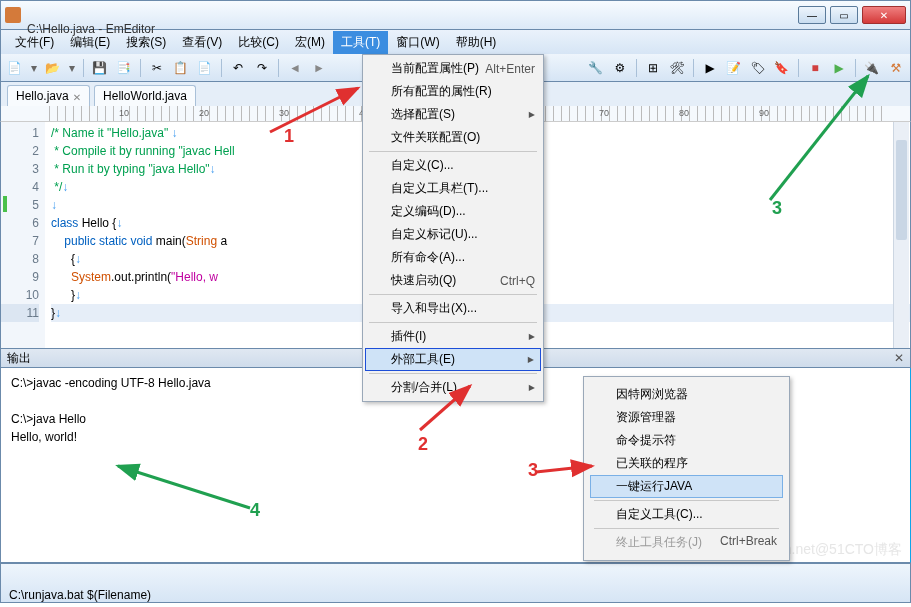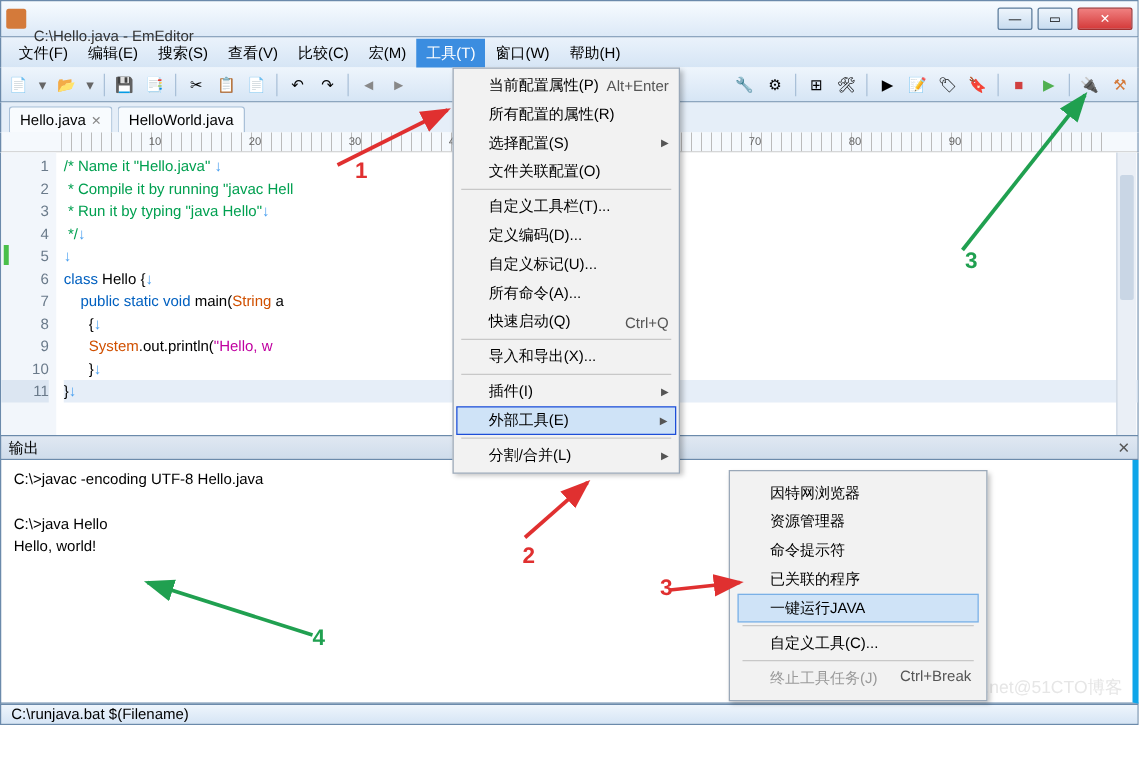--- a/index.html
+++ b/index.html
@@ -47,24 +47,24 @@
 
 .submenu { position: absolute; left: 583px; top: 376px; width: 207px; background: #f2f2f2; border: 1px solid #9aa8b8; box-shadow: 2px 2px 4px rgba(0,0,0,.25); z-index: 11; padding: 6px; }
 .submenu .row { padding: 3px 6px 3px 26px; display: flex; }
 .submenu .row.hl { background: #cfe3f7; border: 1px solid #7ab0e6; padding: 2px 5px 2px 25px; }
 .submenu .row.dis { color: #9a9a9a; }
 .submenu .sep { height: 1px; background: #c8c8c8; margin: 2px 4px; }
 .submenu .sc { margin-left: auto; color: #555; }
 
 .outheader { height: 20px; background: linear-gradient(#e0e8f2,#cfdceb); border: 1px solid #6b8aab; display: flex; align-items: center; padding: 0 6px; text-align: right; }
 .outheader .x { margin-left: auto; color: #555; }
-.output { height: 195px; border-left: 1px solid #6b8aab; border-right: 5px solid #0ea5e9; border-bottom: 1px solid #6b8aab; background: #fff; padding: 6px 10px; font-family: Consolas, monospace; line-height: 18px; white-space: pre; position: relative; }
+.output { height: 195px; border-left: 1px solid #6b8aab; border-right: 1px solid #0ea5e9; border-bottom: 1px solid #6b8aab; background: #fff; padding: 6px 10px; font-family: Consolas, monospace; line-height: 18px; white-space: pre; position: relative; }
 .output .watermark { position: absolute; right: 8px; bottom: 4px; color: #e6e6e6; font-size: 14px; font-family: sans-serif; }
 
-.statusbar { height: 17px; background: linear-gradient(#eef5fc,#d6e5f5); border: 1px solid #6b8aab; display: flex; align-items: flex-start; padding: 0 8px; }
+.statusbar { height: 40px; background: linear-gradient(#eef5fc,#d6e5f5); border: 1px solid #6b8aab; display: flex; align-items: flex-end; padding: 0 8px; }
 
 .scrollbar-v { position: absolute; right: 1px; top: 0; width: 16px; bottom: 0; background: #eaeff6; border-left: 1px solid #ccd6e2; }
 .scrollbar-v .thumb { position: absolute; left: 2px; right: 2px; top: 18px; height: 100px; background: #c9d6e5; border-radius: 2px; }
 
 .anno-red { position: absolute; z-index: 20; pointer-events: none; }
 .anno-green { position: absolute; z-index: 20; pointer-events: none; }
 .anno-label { position: absolute; font-weight: bold; font-size: 18px; z-index: 21; }
 </style>
 </head>
 <body>
@@ -198,20 +198,23 @@
     </div>
     <div class="row">
       <span>选择配置(S)</span>
       <span class="arrow" style="font-size: 8px;">▶</span>
     </div>
     <div class="row">
       <span>文件关联配置(O)</span>
     </div>
     <div class="sep"></div>
     <div class="row">
+      <span>自定义(C)...</span>
+    </div>
+    <div class="row">
       <span>自定义工具栏(T)...</span>
     </div>
     <div class="row">
       <span>定义编码(D)...</span>
     </div>
     <div class="row">
       <span>自定义标记(U)...</span>
     </div>
     <div class="row">
       <span>所有命令(A)...</span>

